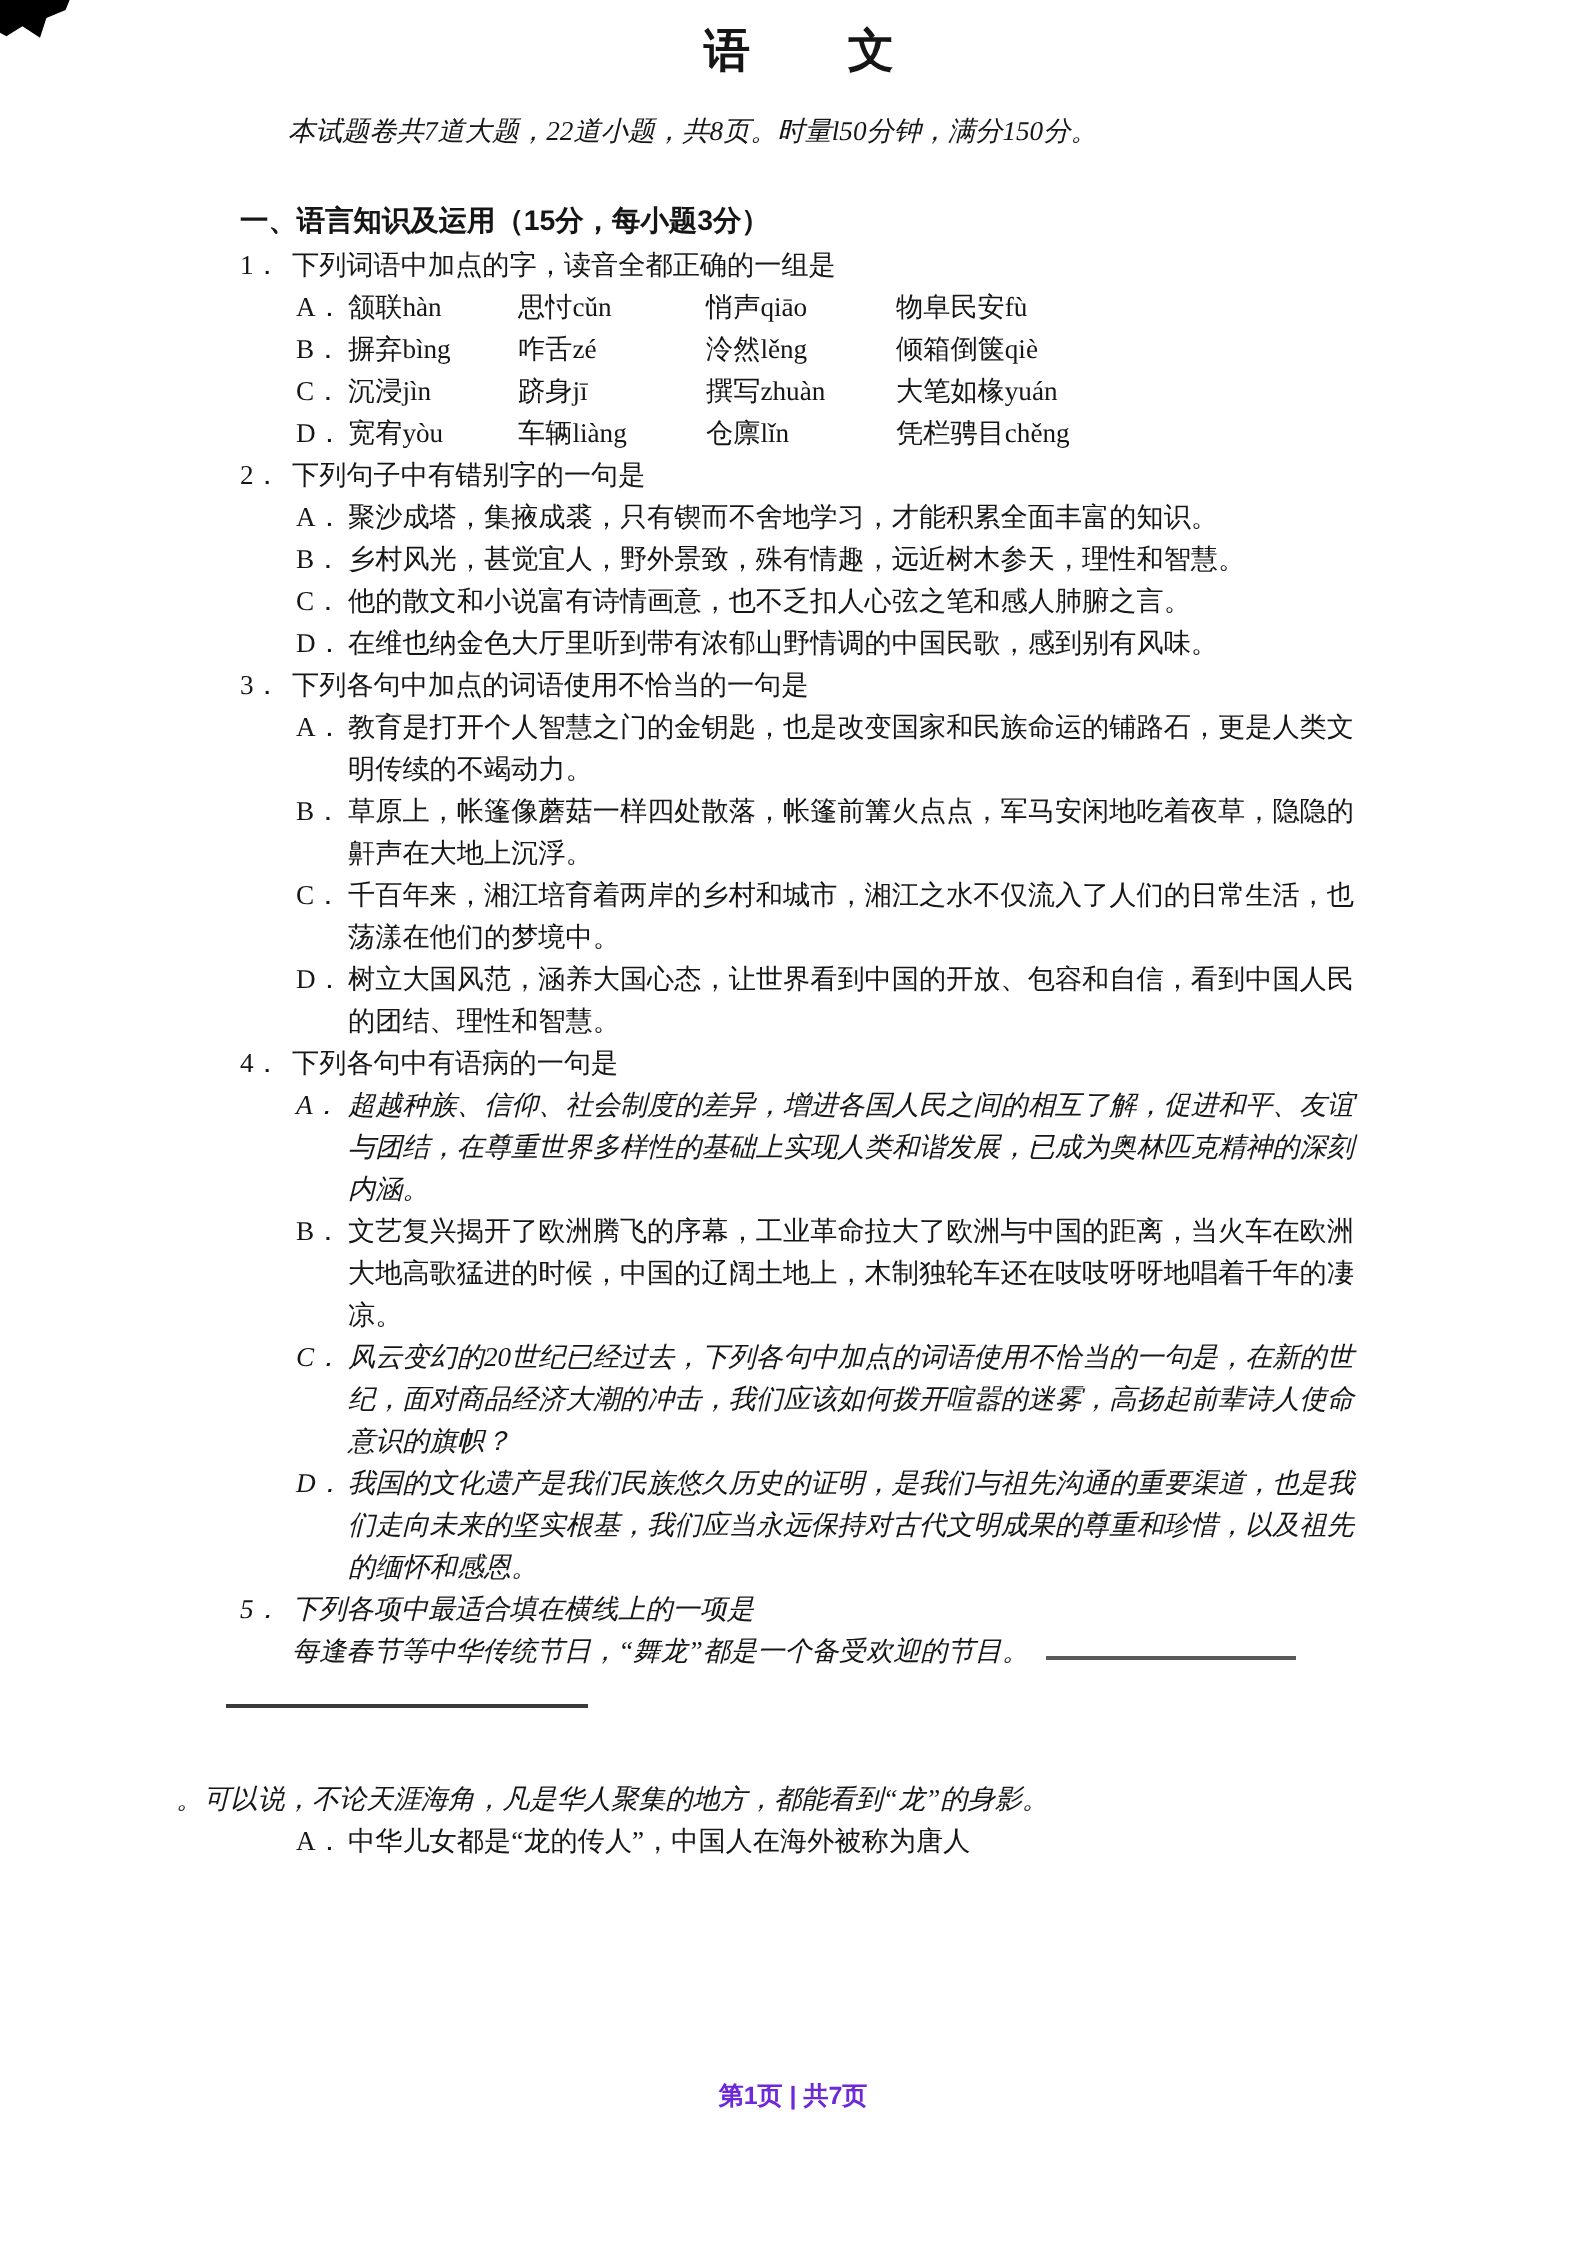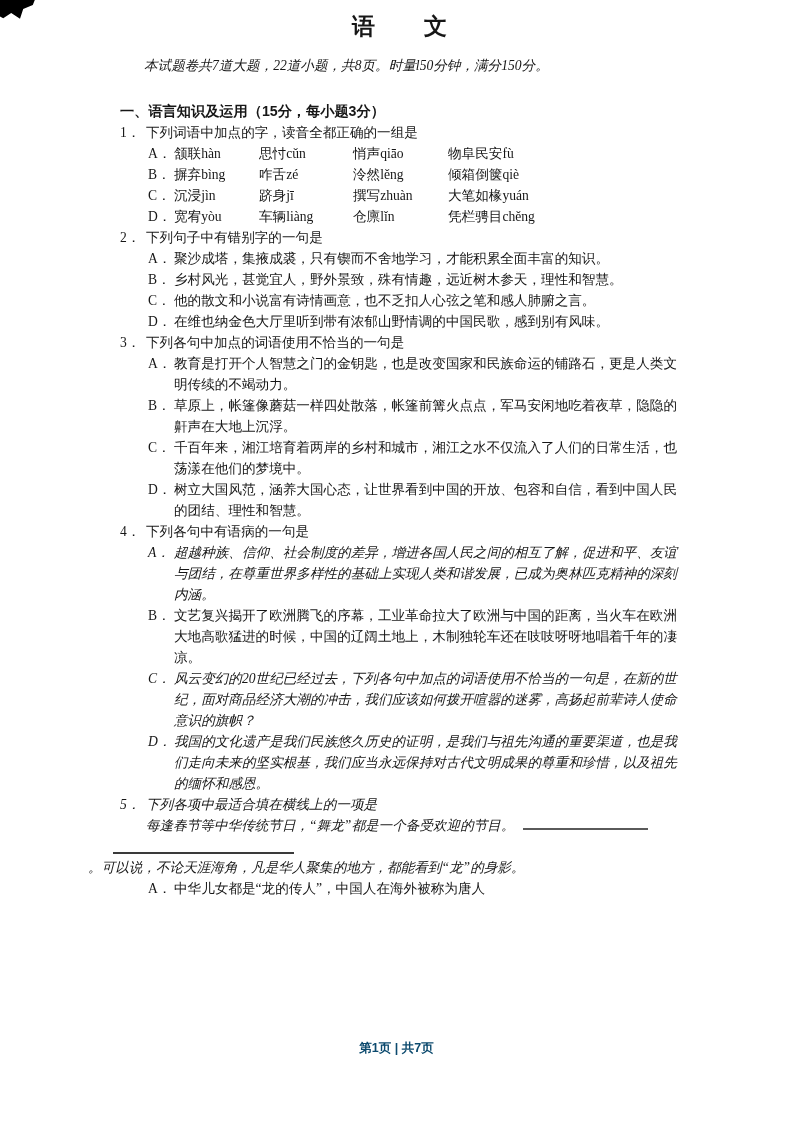--- a/index.html
+++ b/index.html
@@ -25,21 +25,21 @@
     padding-top:97px;
     text-align:center;
     font-family:"Liberation Sans","DejaVu Sans",sans-serif;
     font-weight:bold;
     font-size:21px; line-height:28px;
     letter-spacing:0.5px;
     white-space:nowrap;
   }
   .subject {
     text-align:center;
-    font-family:Liberation Sans, sans-serif;
+    font-family:Liberation Serif, serif;
     font-weight:bold;
     font-size:23px; line-height:30px;
     margin-top:11px;
     letter-spacing:1px;
   }
   .intro { margin-top:14px; margin-left:24px;font-style:italic; }
   .sec {
     margin-top:25px;
     font-family:"Liberation Sans","DejaVu Sans",sans-serif;
     font-weight:bold;
@@ -62,28 +62,28 @@
     width:125px; height:3px;
     border-bottom:2px solid #5a5a5a;
     margin-left:8px;
   }
   .blankline { height:21px; position:relative; }
   .ul2 {
     position:absolute; left:-7px; top:16px;
     width:181px; height:0;
     border-top:2px solid #3a3a3a;
   }
-  .cont { margin-left:-32px; }
+  .cont { margin-left:-32px;margin-top:32px; }
   .footer {
     position:absolute; left:0; right:0; top:1038px;
     text-align:center;
     font-size:12.5px;
     font-family:"Liberation Sans","DejaVu Sans",sans-serif;
     font-weight:bold;
-    color:#0c4a6e;
+    color:#6d28d9;
   }
 </style>
 </head>
 <body>
 
 <div class="page">
   <div class="blob"></div>
 
   <div class="subject">语　　文</div>
   <div class="intro">本试题卷共7道大题，22道小题，共8页。时量l50分钟，满分150分。</div>

